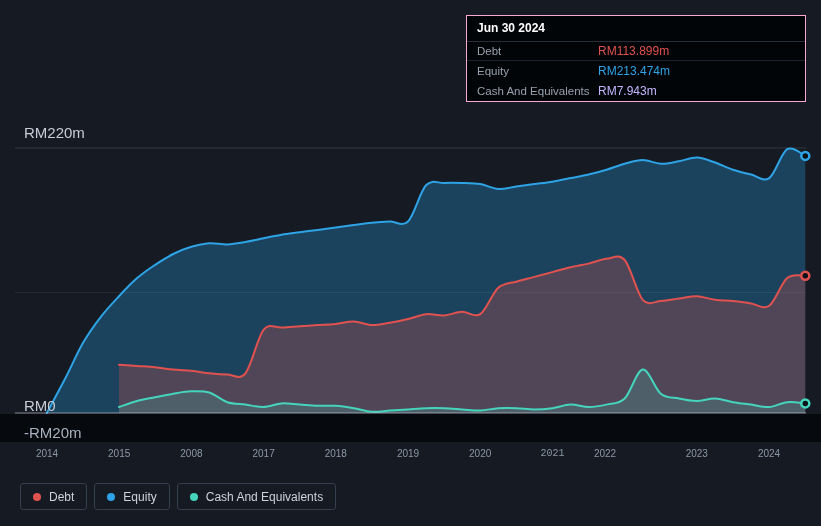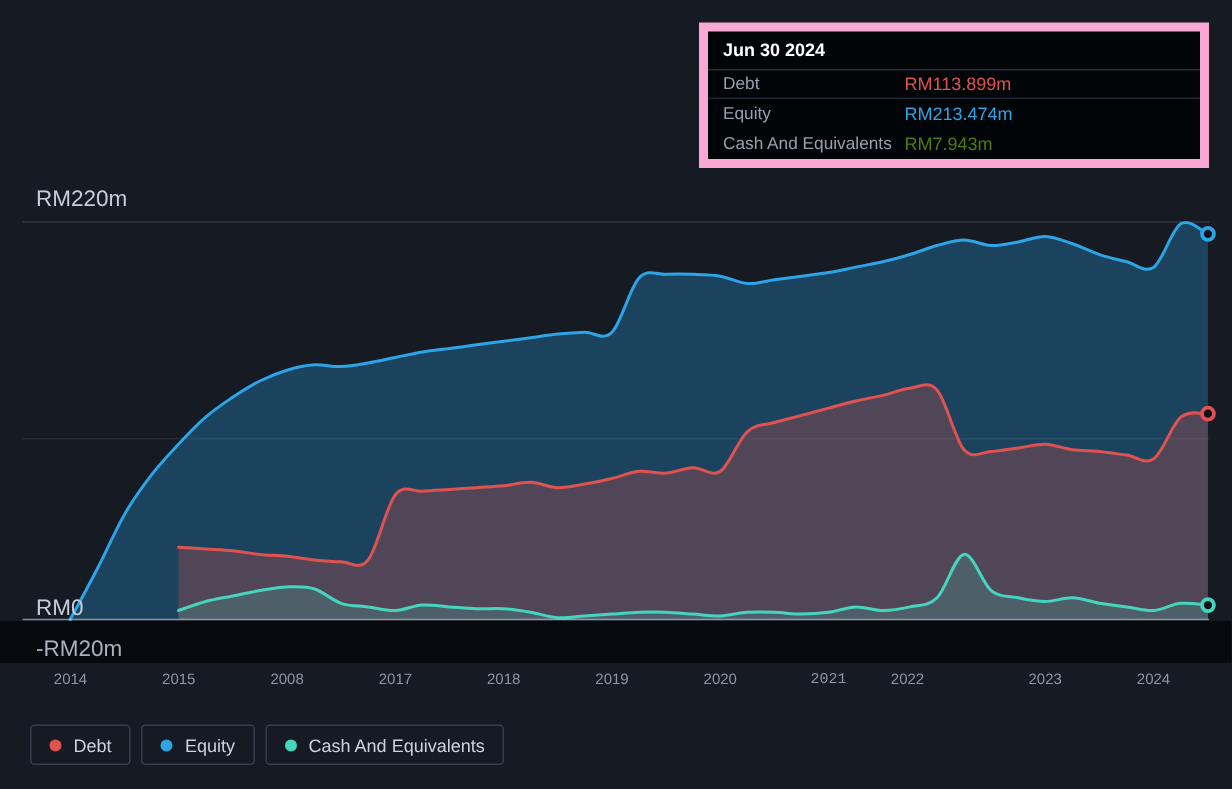--- a/index.html
+++ b/index.html
@@ -5,21 +5,21 @@
   *{margin:0;padding:0;box-sizing:border-box}
   html,body{width:821px;height:526px}
   body{background:#151a23;font-family:"Liberation Sans",sans-serif;position:relative;overflow:hidden}
   #plot{position:absolute;left:0;top:0;display:block}
   .ylab{position:absolute;left:24px;font-size:15px;color:#c6cdd6}
   #ylab-top{top:124px}
   #ylab-zero{top:397px}
   #ylab-neg{top:424px;color:#a9b1bc}
   .xaxis{position:absolute;top:448px;left:0;width:100%;height:14px}
   .xaxis span{position:absolute;transform:translateX(-50%);font-size:10px;color:#8d97a5}
-  .tooltip{position:absolute;left:466px;top:15px;width:340px;background:#020508;border:6px solid #f9a8d4;font-size:12px;z-index:5}
+  .tooltip{position:absolute;left:466px;top:15px;width:340px;background:#020508;border:1px solid #f9a8d4;font-size:12px;z-index:5}
   .tt-date{padding:5px 10px;color:#ffffff;font-weight:bold;border-bottom:1px solid #262e3a;height:26px}
   .tt-row{display:flex;align-items:center;height:19px;padding:0 10px}
   .tt-row.bordered{border-bottom:1px solid #1c2430}
   .tt-row.tall{height:21px}
   .tt-label{width:121px;flex:none;color:#97a1ae;font-size:11.5px}
   .tt-val{font-size:12px}
   .ratio-bold{color:#ffffff;font-weight:bold}
   .ratio-text{color:#97a1ae;margin-left:4px;font-size:11.5px}
   .legend{position:absolute;left:20px;top:483px;display:flex;gap:7px}
   .pill{display:flex;align-items:center;gap:8px;border:1px solid #343e4d;border-radius:3px;padding:0 12px;font-size:12px;color:#ccd3dd;height:27px;background:transparent;cursor:pointer}
@@ -69,21 +69,21 @@
     <div class="tt-row bordered">
       <span class="tt-label">Debt</span>
       <span class="tt-val" style="color: rgb(224, 82, 79);">RM113.899m</span>
     </div>
     <div class="tt-row">
       <span class="tt-label">Equity</span>
       <span class="tt-val" style="color: rgb(46, 163, 230);">RM213.474m</span>
     </div>
     <div class="tt-row tall">
       <span class="tt-label">Cash And Equivalents</span>
-      <span class="tt-val" style="color: #4d7c0f;">RM7.943m</span>
+      <span class="tt-val" style="color: #c4b5fd;">RM7.943m</span>
     </div>
   </div>
 
   <div class="legend">
     <div class="pill">
       <span class="legend-dot" style="background: rgb(224, 82, 79);"></span>
       <span>Debt</span>
     </div>
     <div class="pill">
       <span class="legend-dot" style="background: rgb(46, 163, 230);"></span>

